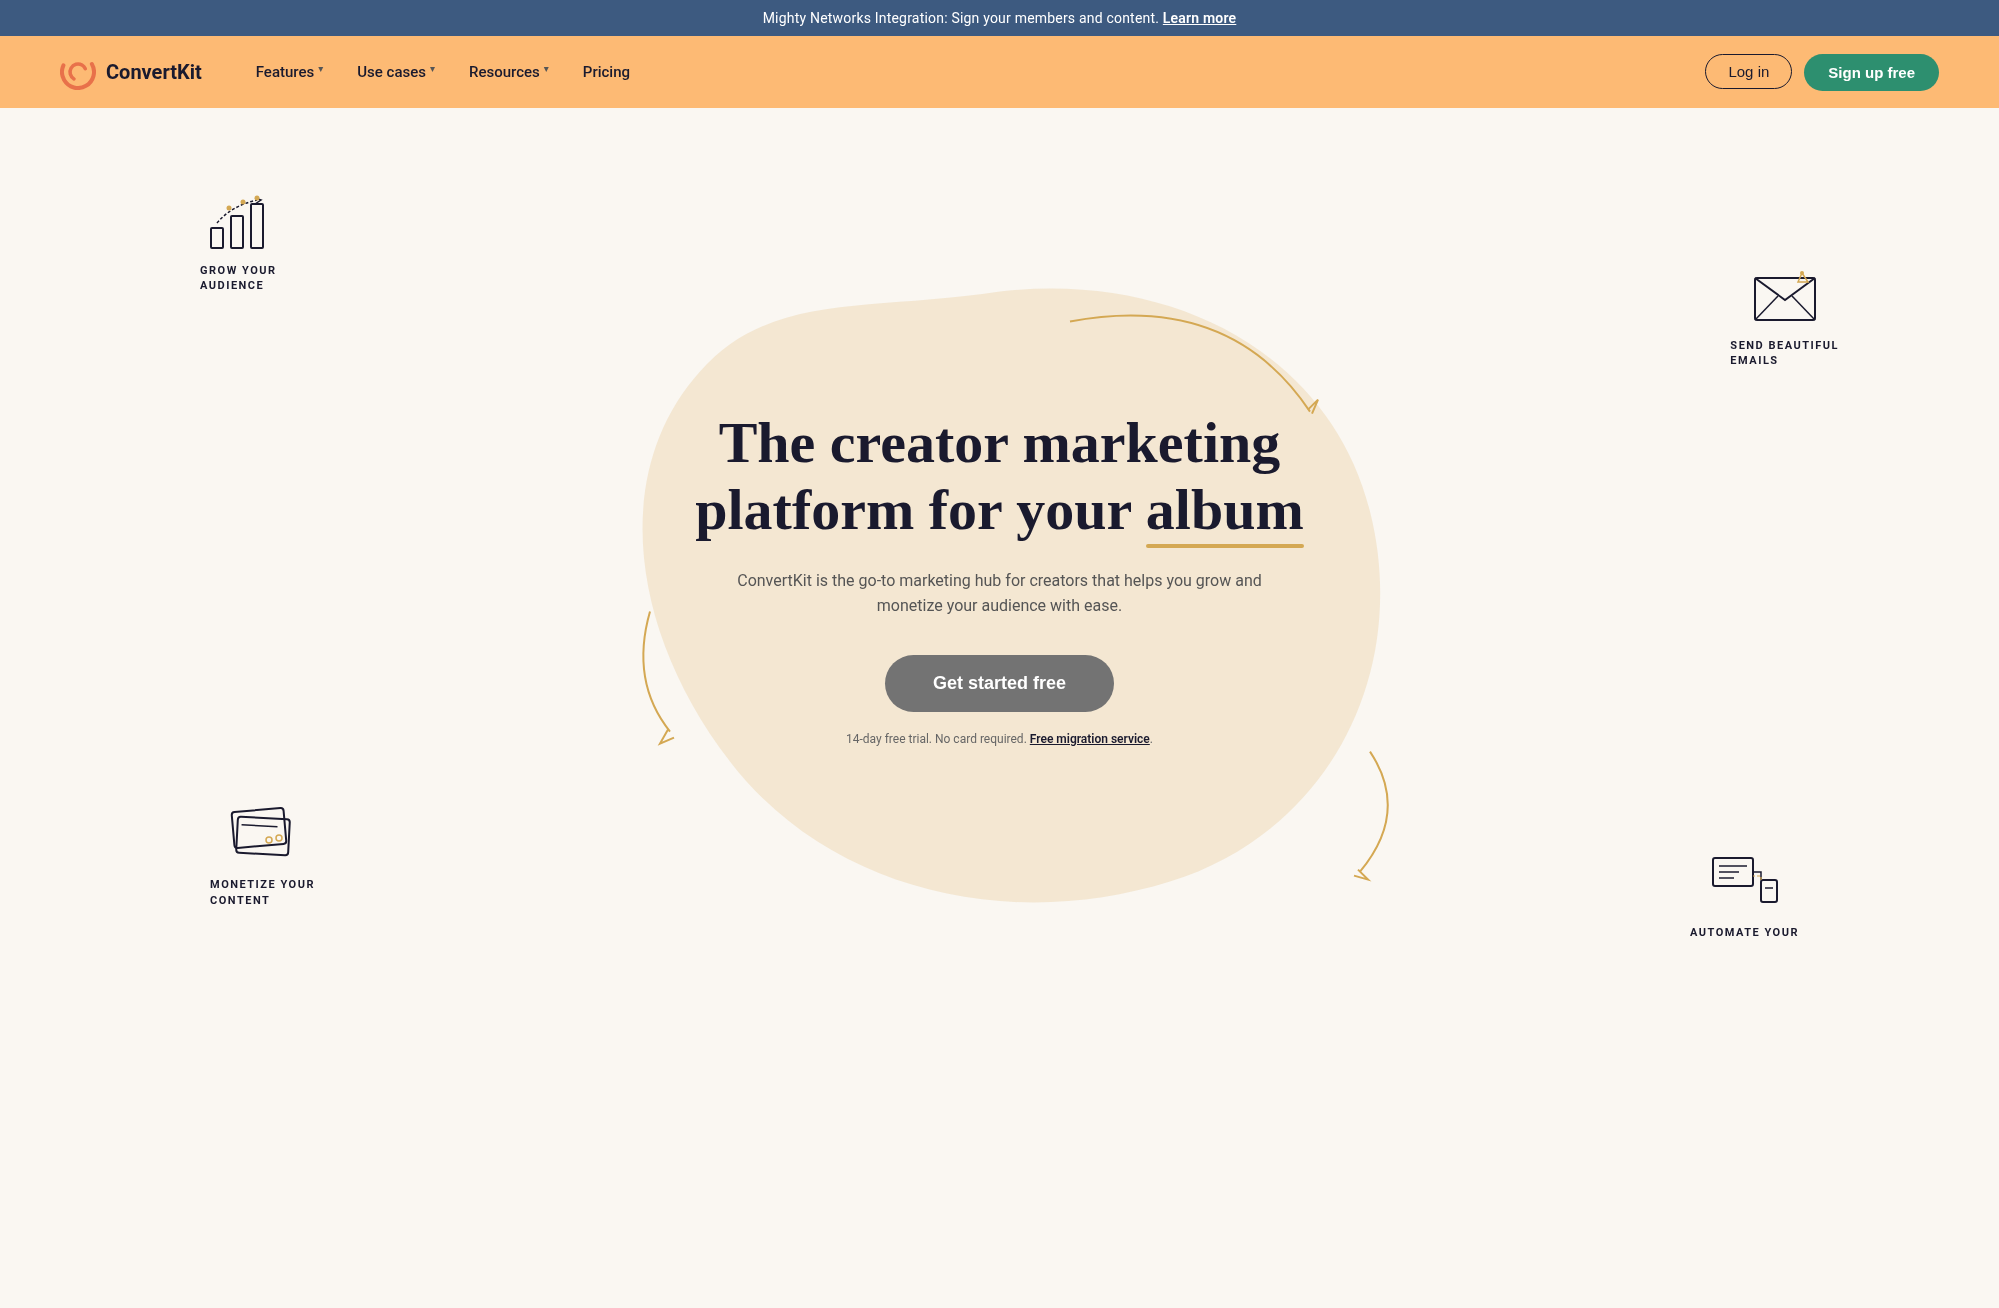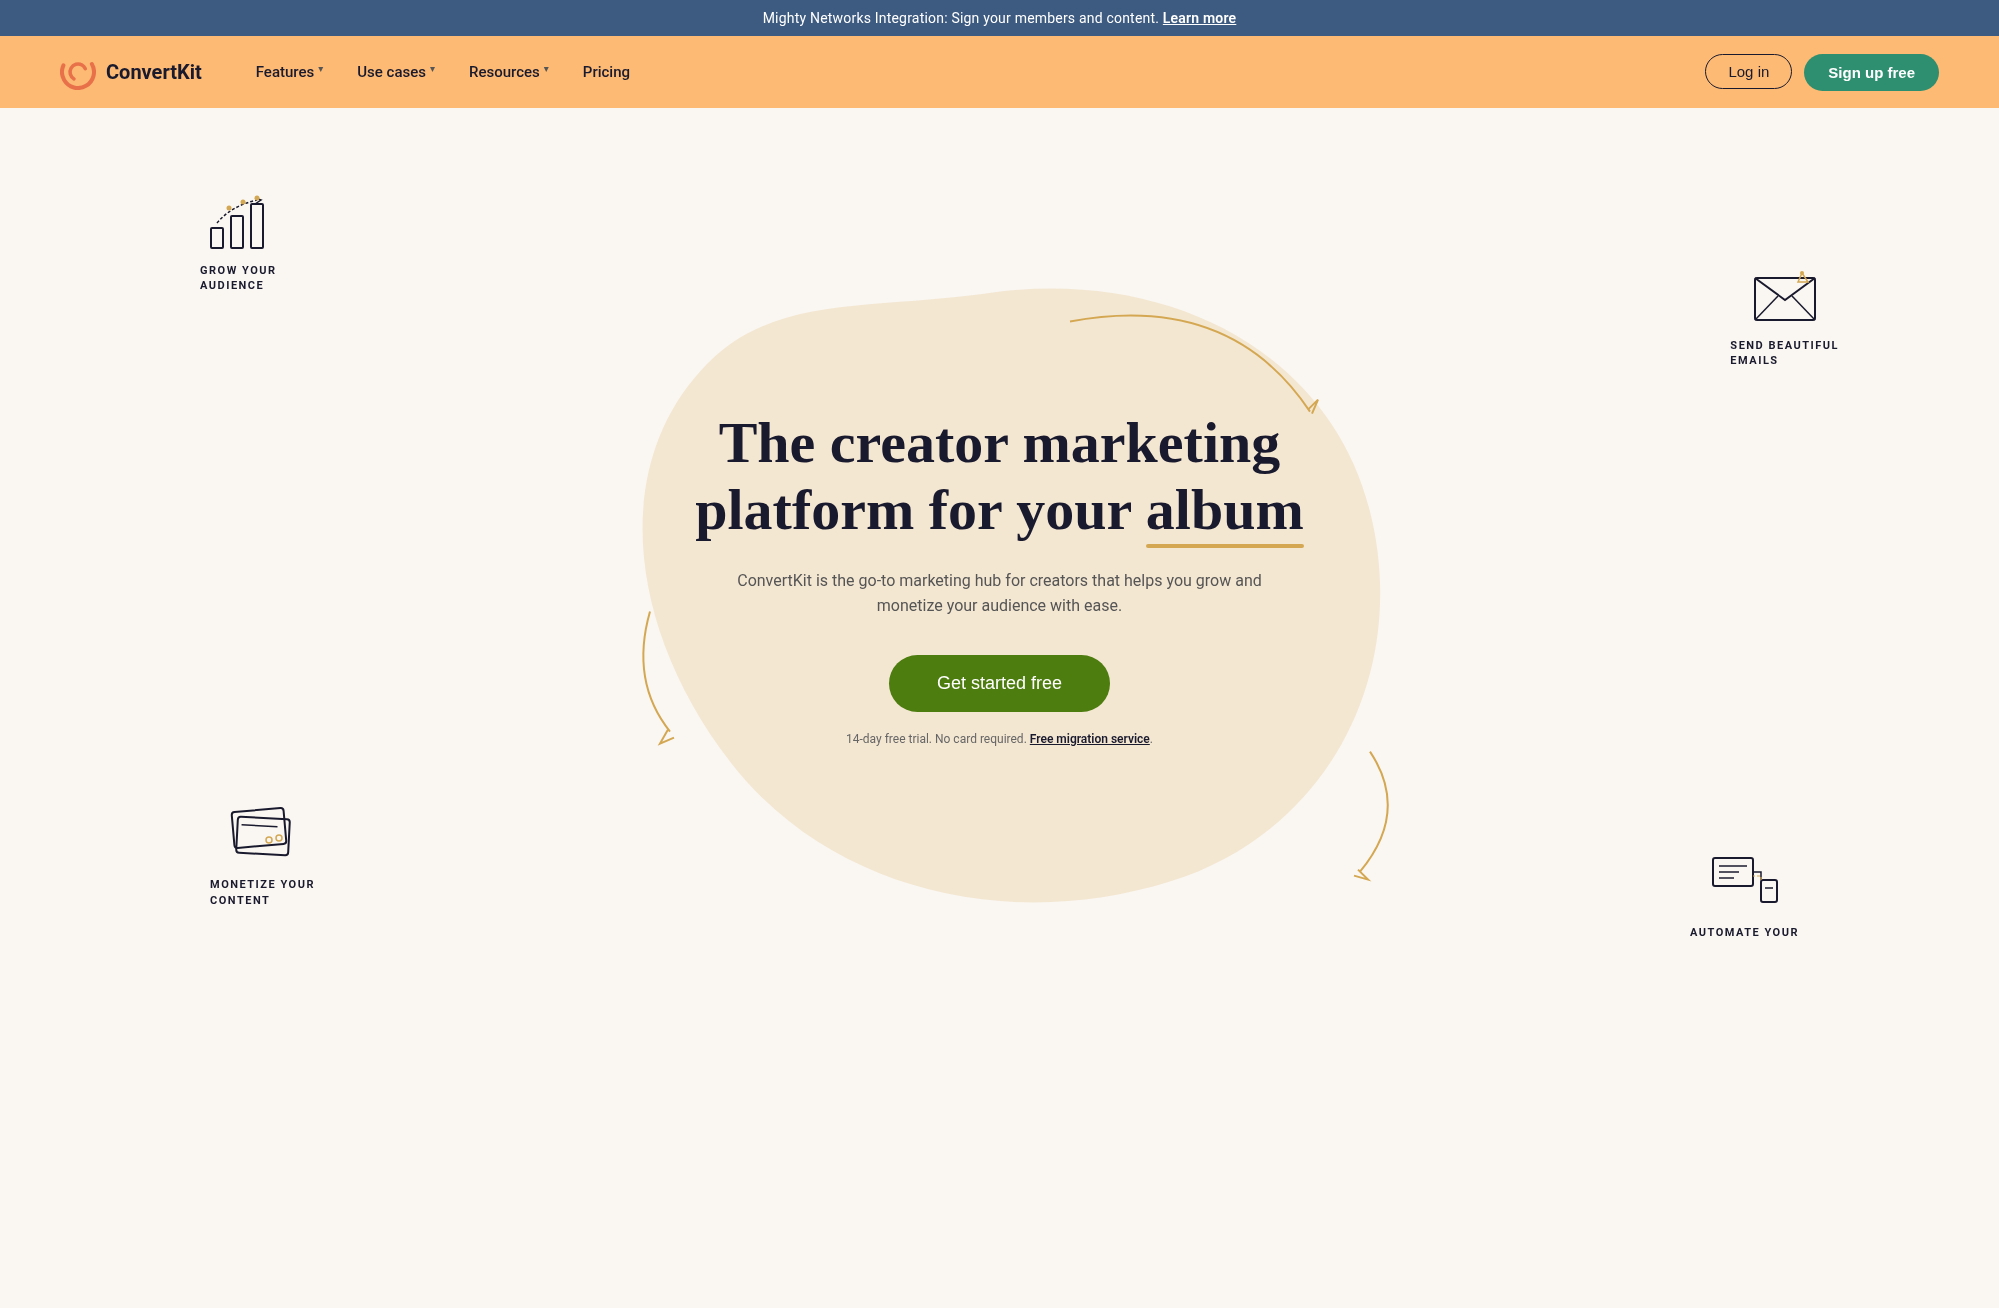--- a/index.html
+++ b/index.html
@@ -191,24 +191,24 @@
       color: #555;
       line-height: 1.6;
       margin-bottom: 36px;
       max-width: 560px;
       margin-left: auto;
       margin-right: auto;
     }
     .btn-started {
       display: inline-block;
       padding: 18px 48px;
-      background: #4d7c0f;
+      background: #737373;
       color: white;
       font-size: 18px;
-      font-weight: 400;
+      font-weight: 700;
       border-radius: 50px;
       border: none;
       cursor: pointer;
       margin-bottom: 20px;
       text-decoration: none;
     }
     .trial-text {
       font-size: 12px;
       color: #666;
     }

